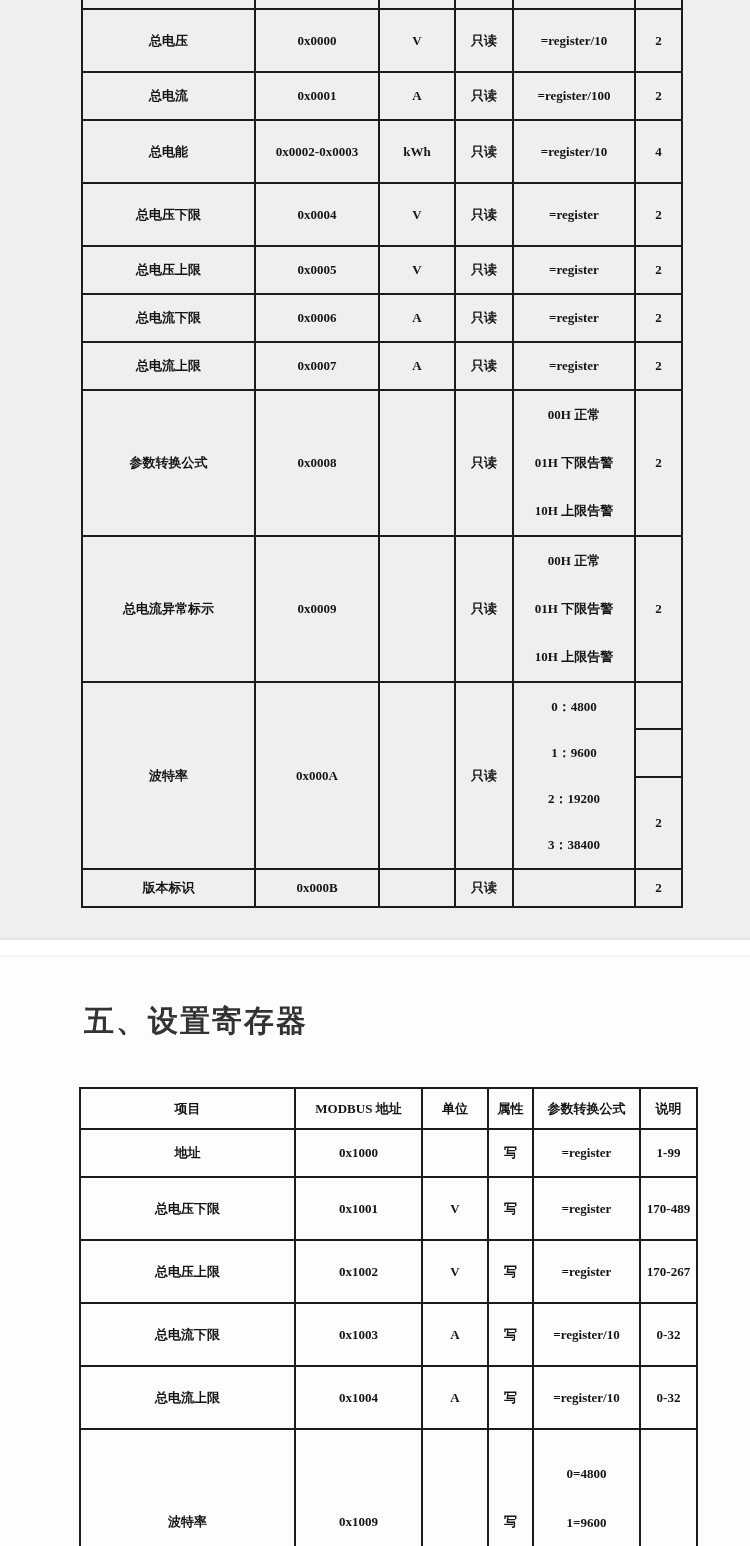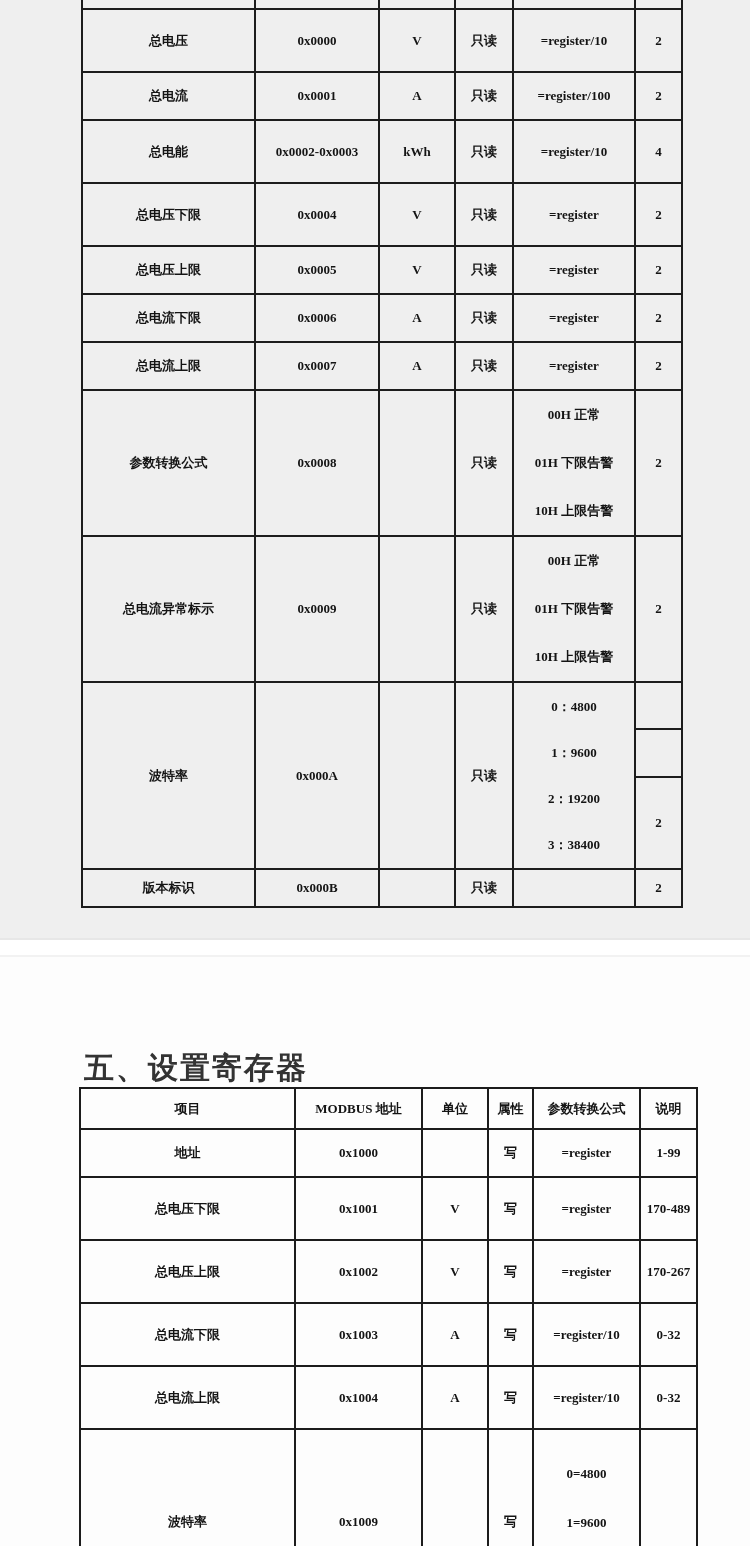--- a/index.html
+++ b/index.html
@@ -38,21 +38,21 @@
   
   .h12{height:12px}.h47{height:47px}.h48{height:48px}.h49{height:63px}
   .h50{height:38px}.h51{height:41px}.h92{height:92px}
   .h144{height:144px}.h146{height:146px}.h186{height:186px}
 
   
   .section-title{
     position:absolute;left:84px;top:1001px;
     font-family:"Liberation Sans", sans-serif;
     font-size:30px;font-weight:600;color:#333;
-    letter-spacing:2px;white-space:nowrap;margin-top:47px;
+    letter-spacing:2px;white-space:nowrap;
   }
 </style>
 </head>
 <body>
 
 <div class="page-top"></div>
 <div class="page-gap"></div>
 <div class="page-bottom"></div>
 
 <table class="reg t1">

